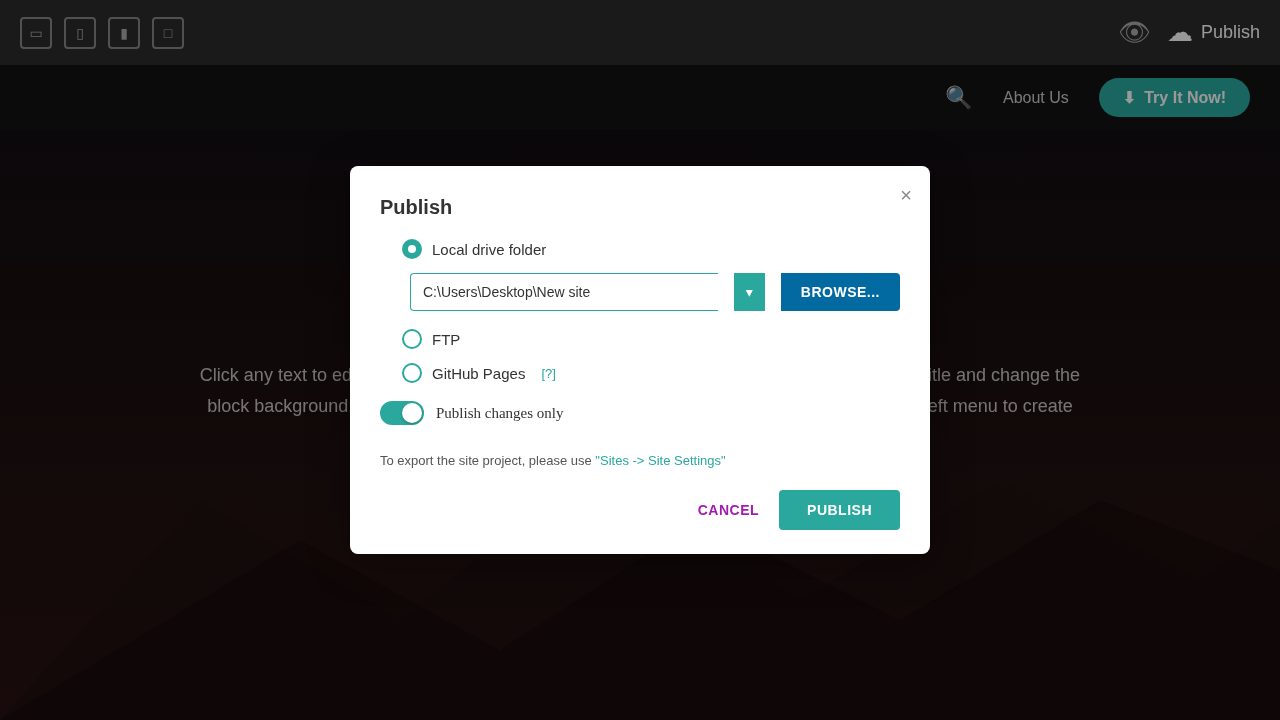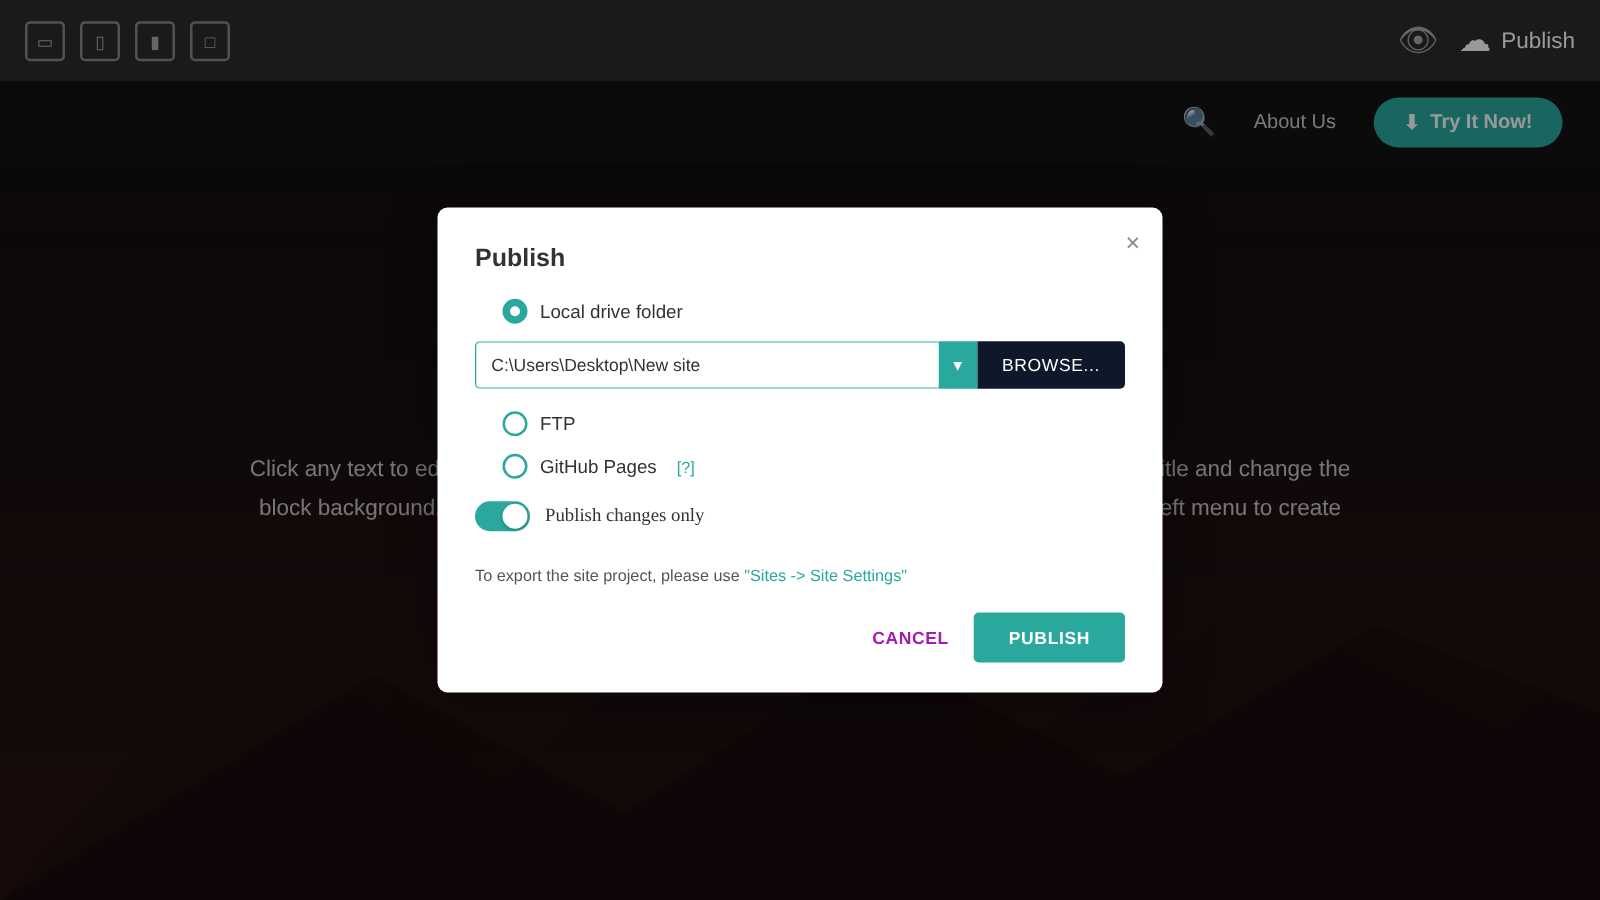--- a/index.html
+++ b/index.html
@@ -110,33 +110,33 @@
       width: 20px; height: 20px; border-radius: 50%; border: 2px solid #2aa89e;
       display: flex; align-items: center; justify-content: center; flex-shrink: 0;
     }
     .radio-circle.checked { background: #2aa89e; }
     .radio-circle.checked::after {
       content: ''; width: 8px; height: 8px; border-radius: 50%; background: #fff;
     }
     .radio-label { font-size: 15px; color: #333; }
 
     
-    .path-row { display: flex; gap: 0; margin-bottom: 18px; }
+    .path-row { display: flex; gap: 16px; margin-bottom: 18px; margin-left: 30px; }
     .path-input {
       border: 1.5px solid #2aa89e; border-right: none; border-radius: 4px 0 0 4px;
       padding: 10px 12px; font-size: 14px; color: #333;
       flex: 1; outline: none;
     }
     .path-dropdown {
       background: #2aa89e; border: none; color: #fff;
       padding: 10px 12px; cursor: pointer; display: flex; align-items: center; font-size: 14px;
     }
     .browse-btn {
-      background: #0f172a; border: none; color: #fff;
-      padding: 10px 20px; font-size: 14px; font-weight: 400;
+      background: #0369a1; border: none; color: #fff;
+      padding: 10px 20px; font-size: 14px; font-weight: 700;
       border-radius: 0 4px 4px 0; cursor: pointer; letter-spacing: 0.5px;
     }
 
     
     .github-help {
       color: #2aa89e; font-size: 13px; margin-left: 6px; cursor: pointer;
     }
 
     
     .toggle-row {

